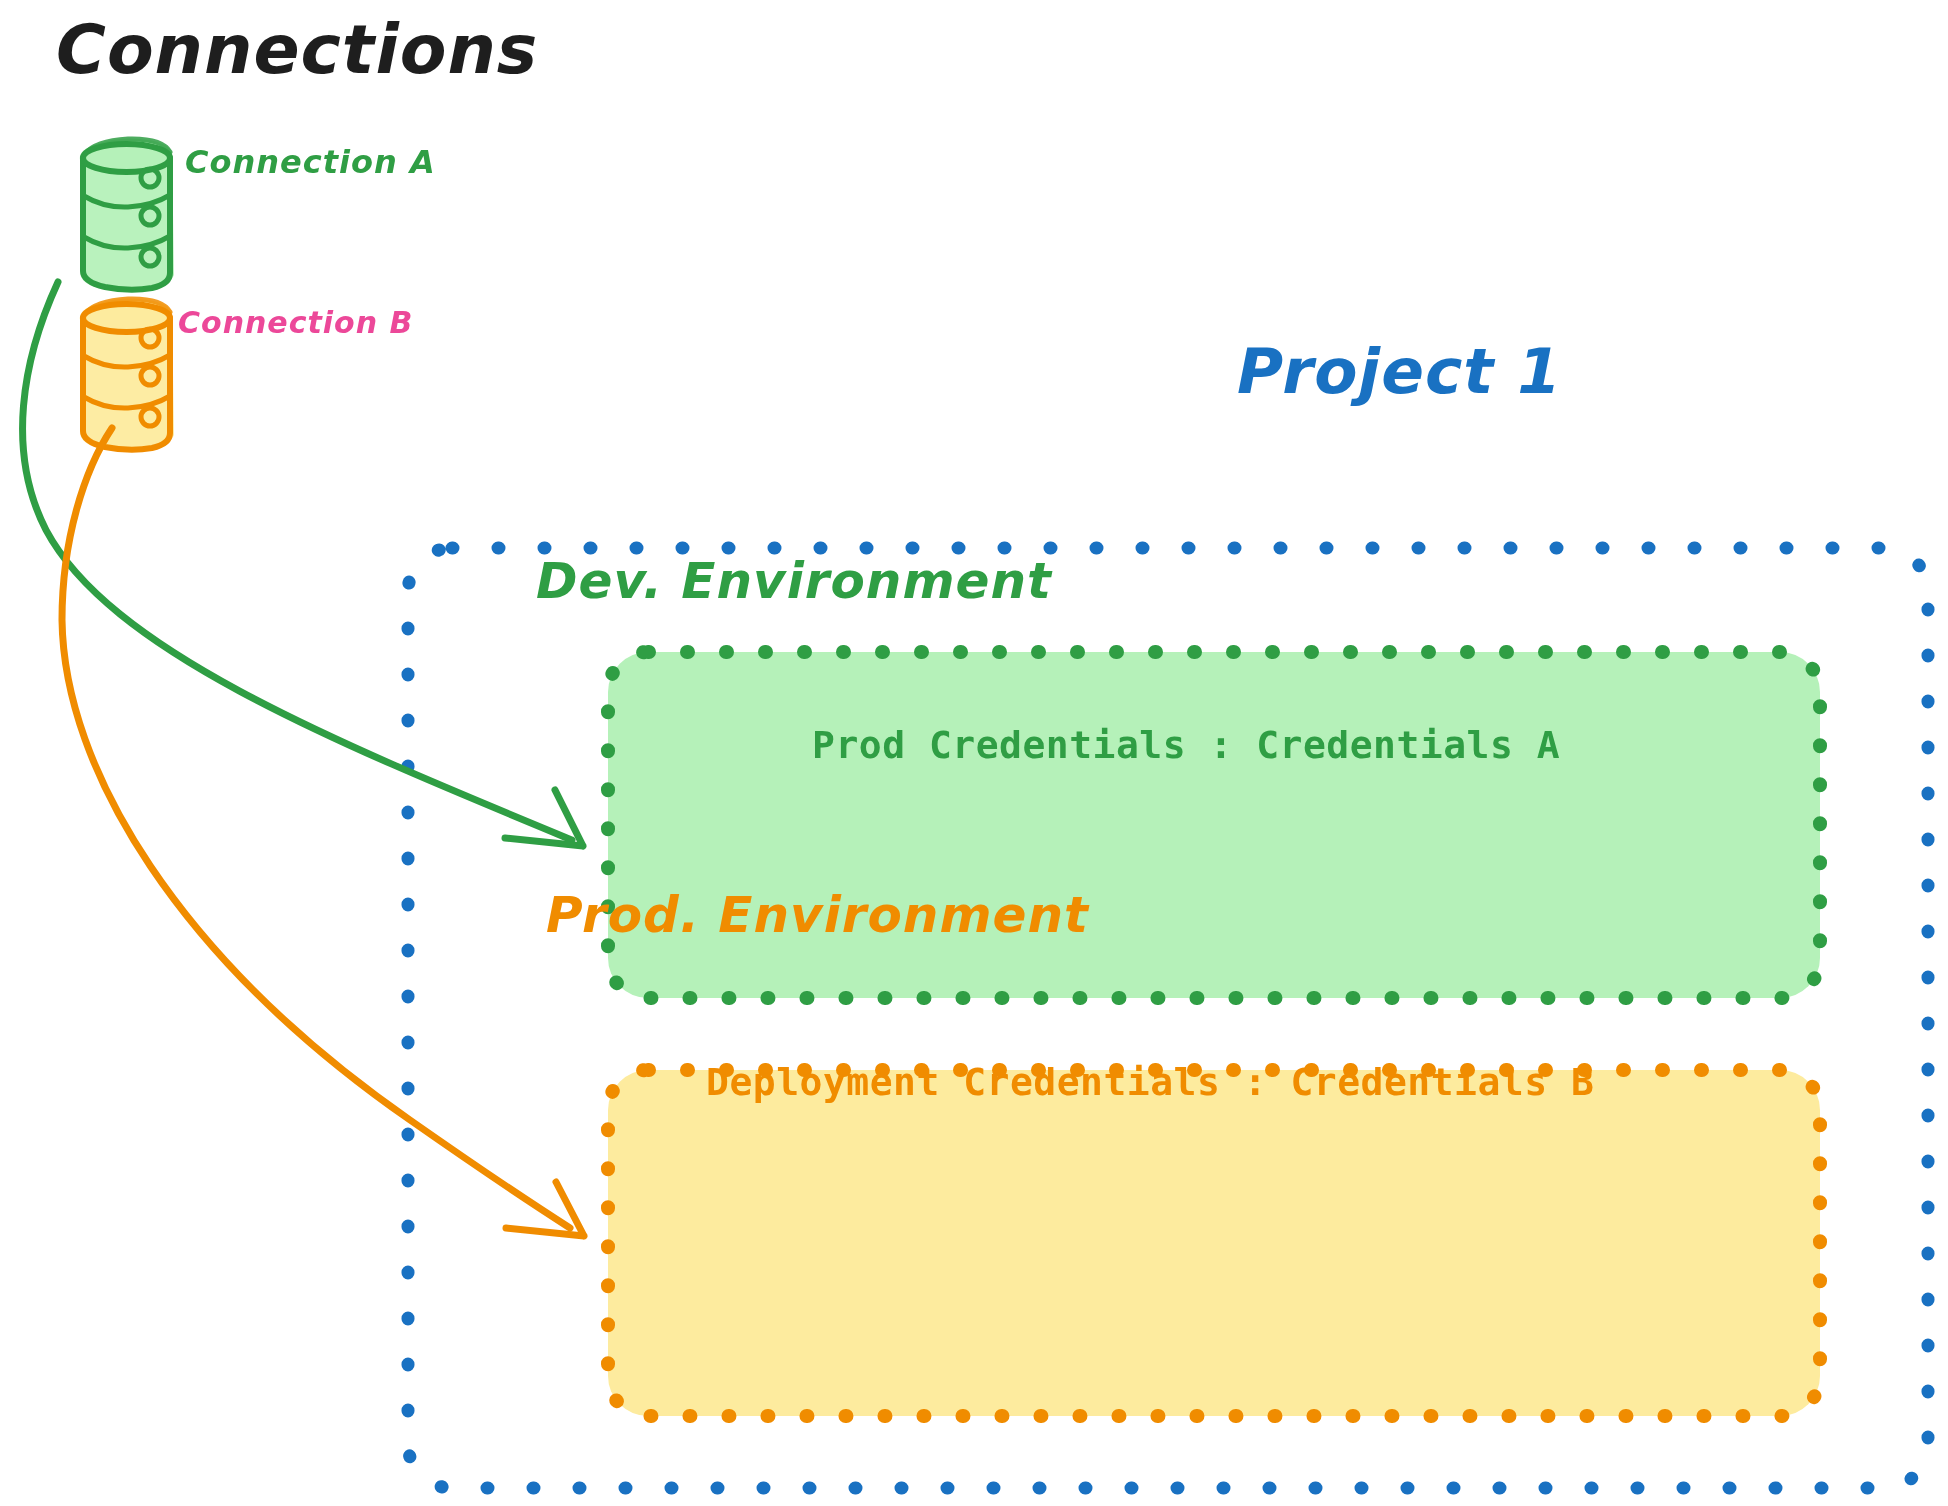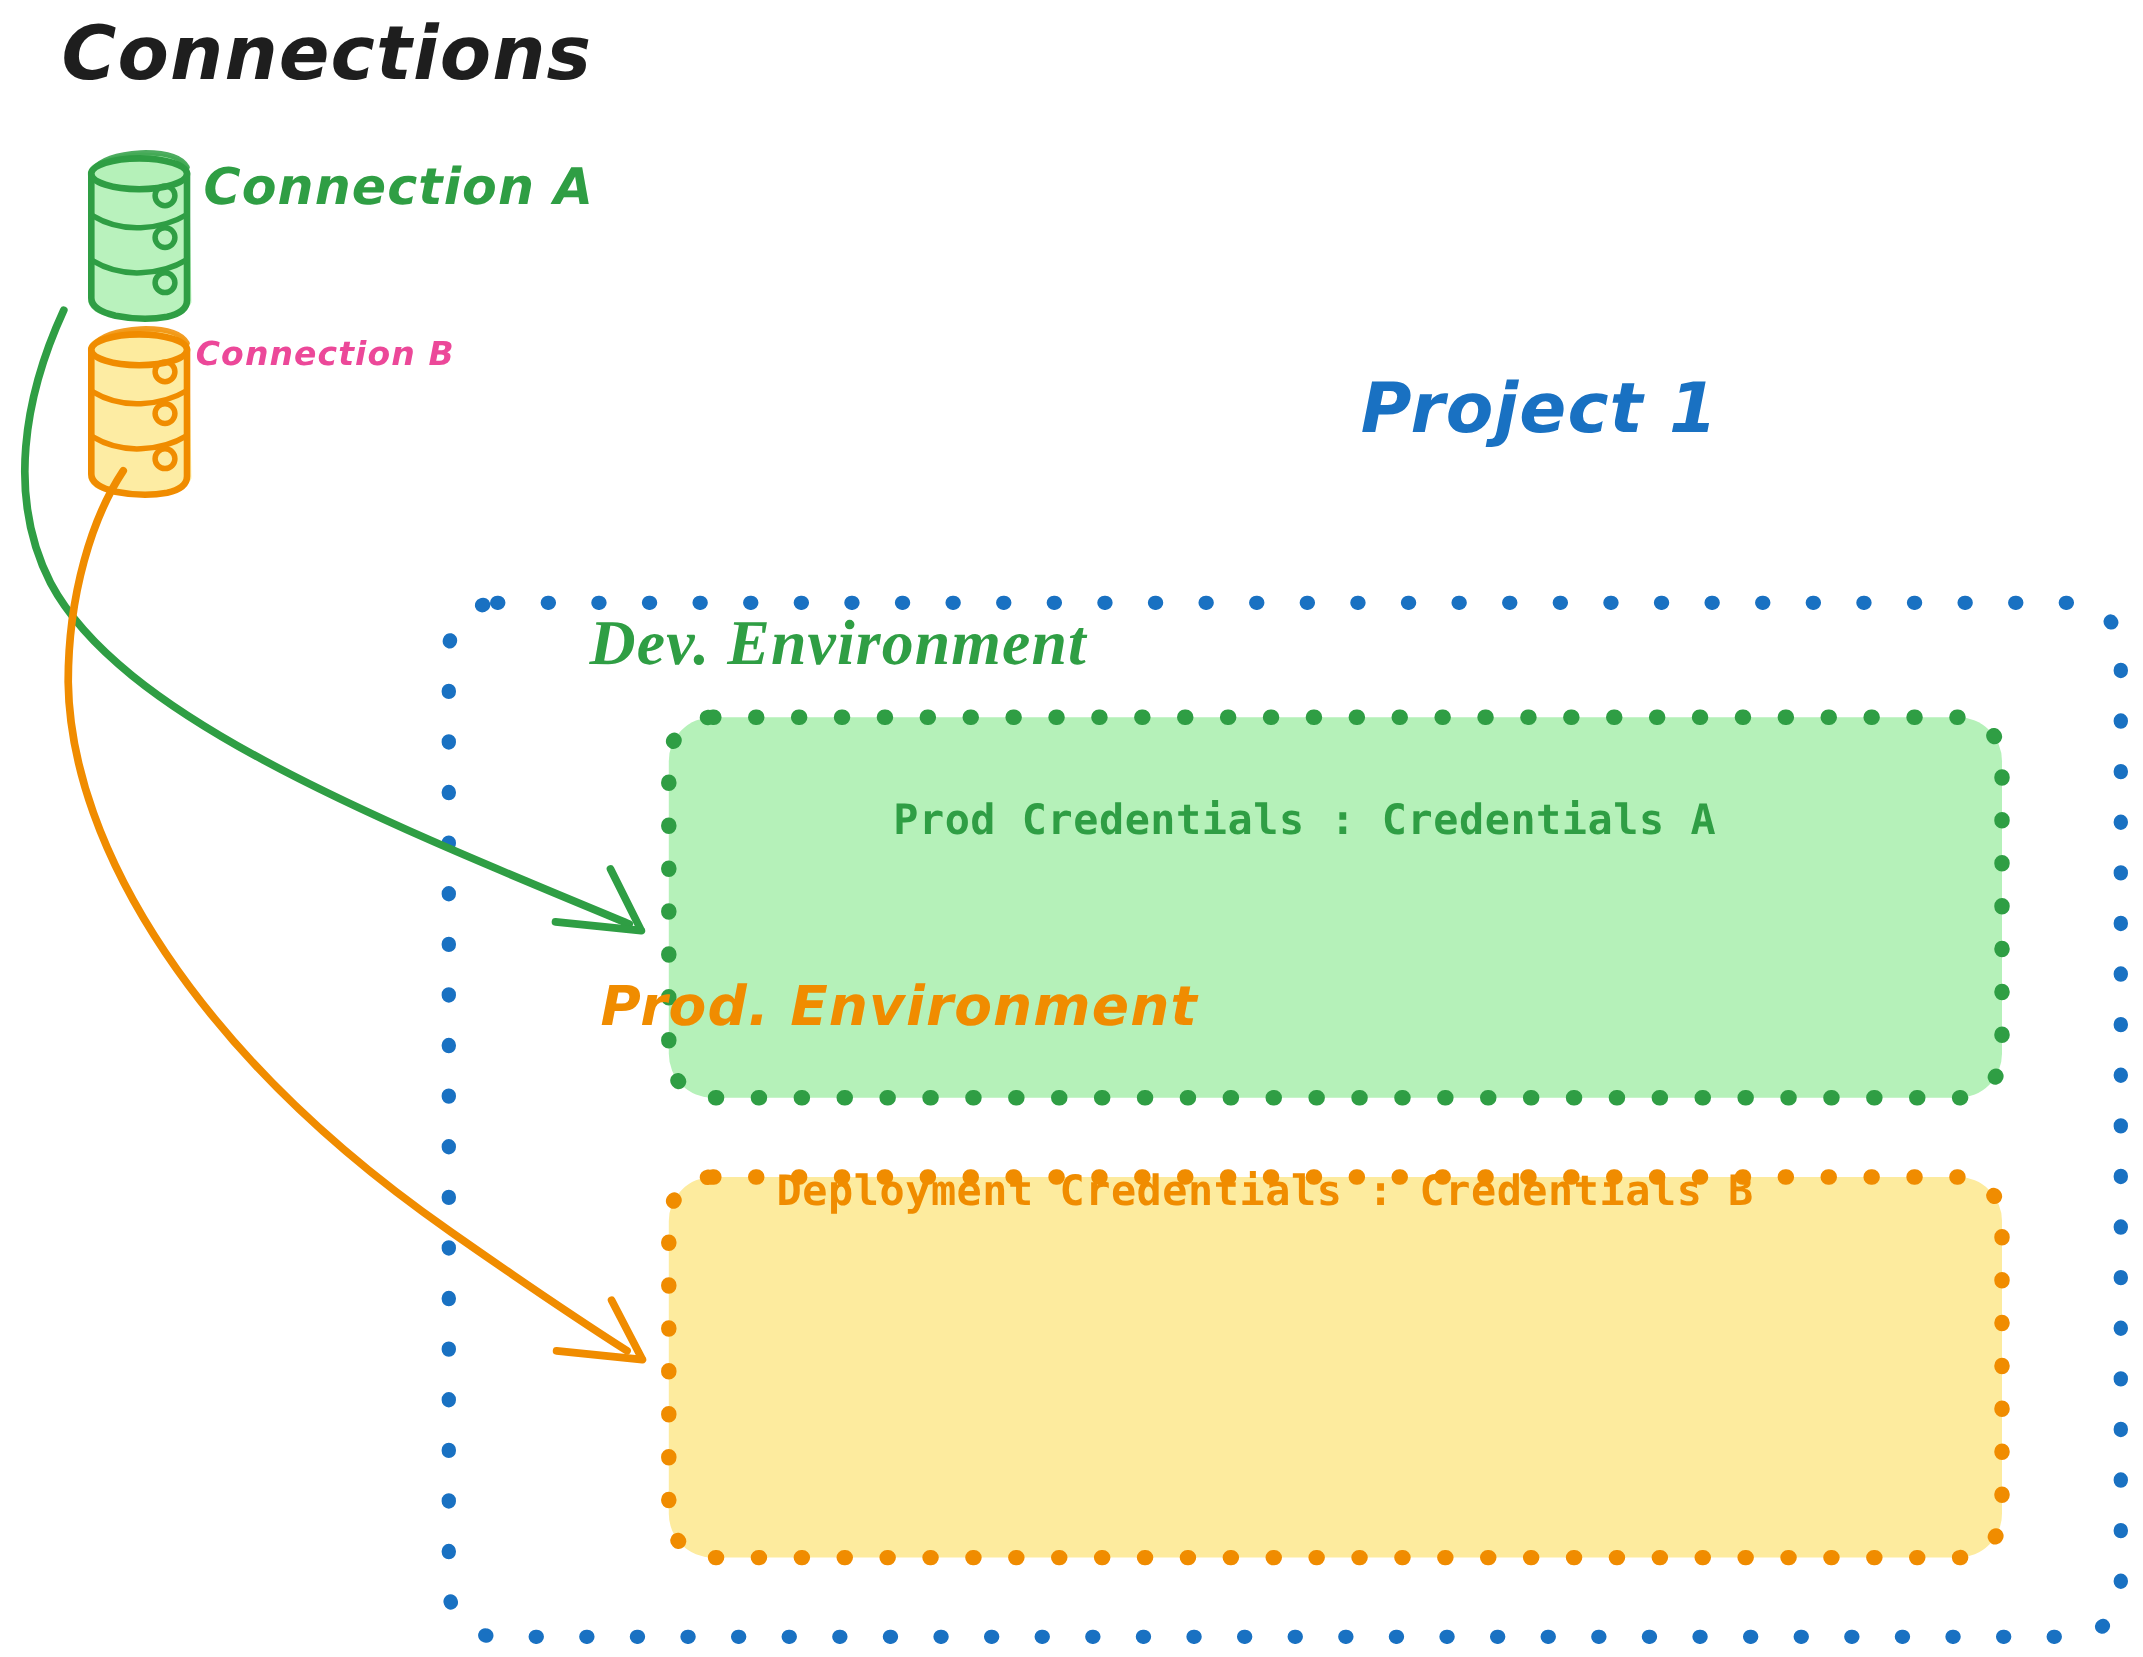--- a/index.html
+++ b/index.html
@@ -41,41 +41,40 @@
 
   #title-connections {
     left: 56px;
     top: 16px;
     font-size: 68px;
     color: #1e1e1e;
   }
   #label-connection-a {
     left: 185px;
     top: 146px;
-    font-size: 46px;
+    font-size: 32px;
     color: #2f9e44;
   }
   #label-connection-b {
     left: 178px;
     top: 308px;
     font-size: 30px;
     color: #ec4899;
   }
   #label-project-1 {
     left: 1237px;
     top: 340px;
     font-size: 63px;
     color: #1971c2;
   }
   #label-dev-env {
     left: 536px;
     top: 556px;
-    font-size: 58px;
+    font-size: 50px;
     color: #2f9e44;
-    font-family: Liberation Serif, serif;
   }
   #label-prod-env {
     left: 546px;
     top: 890px;
     font-size: 50px;
     color: #f08c00;
   }
   #label-dev-creds {
     left: 812px;
     top: 726px;

